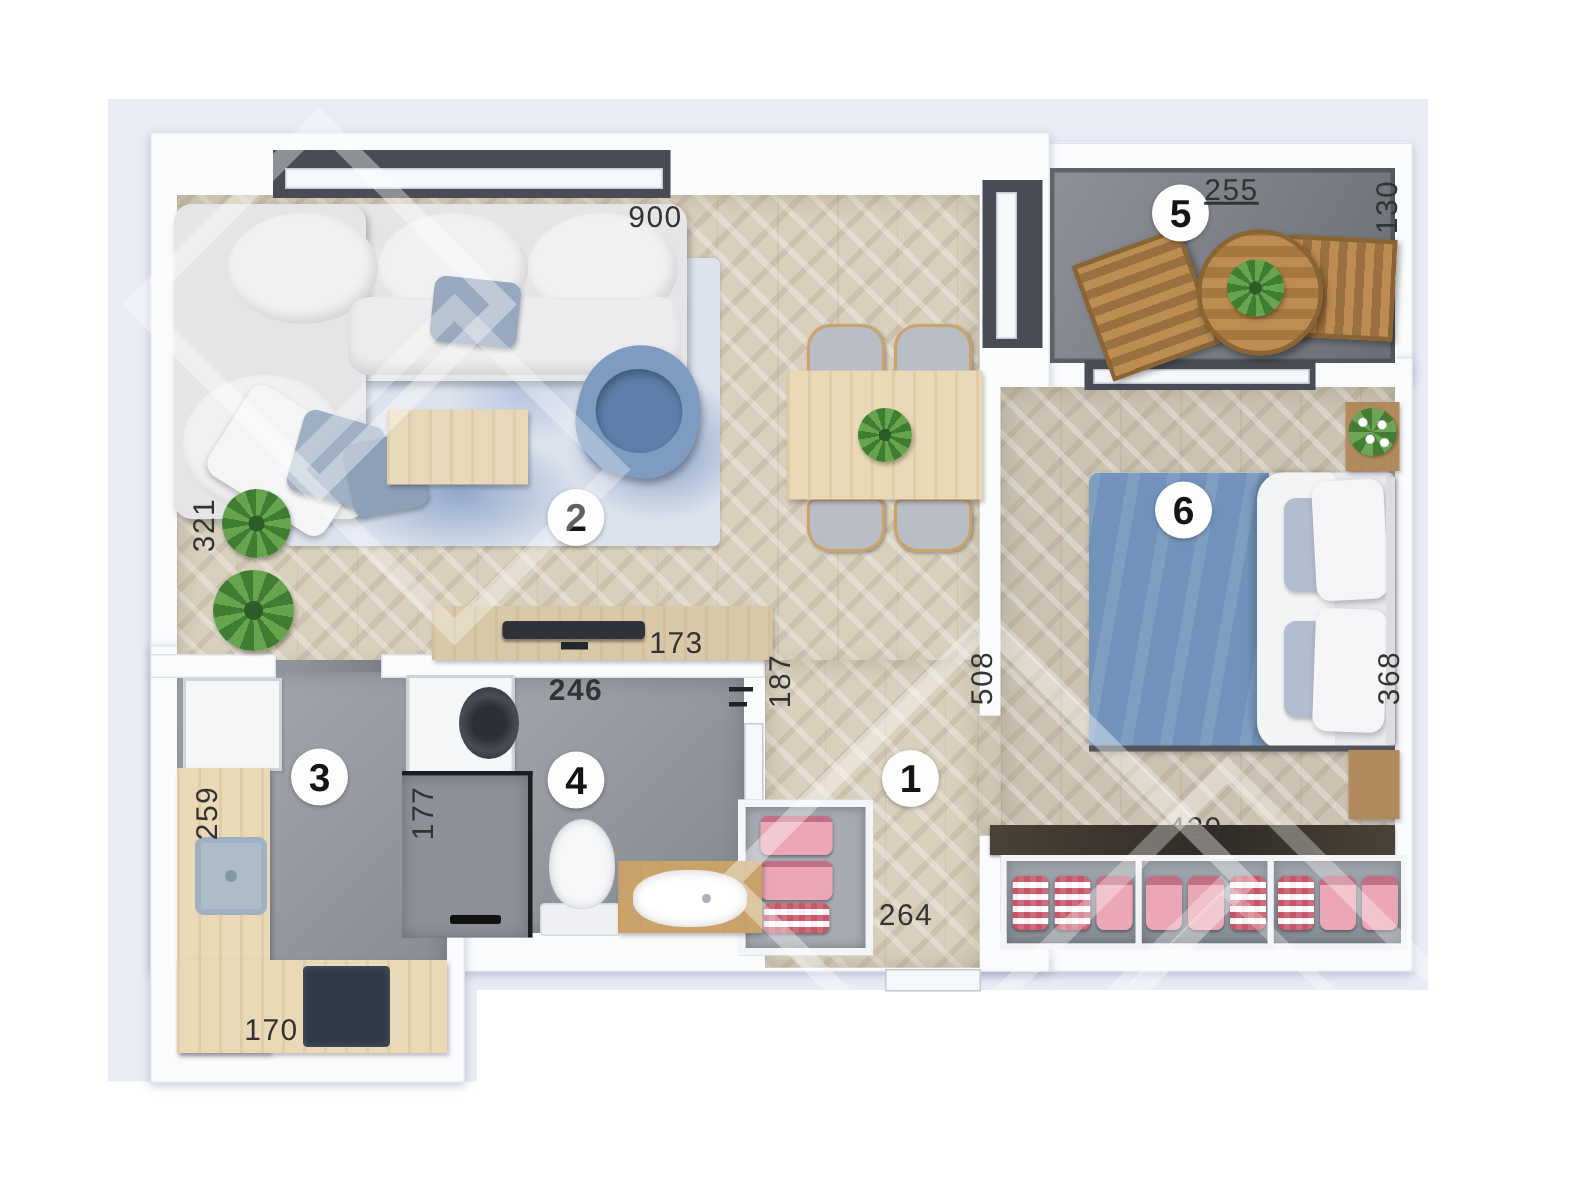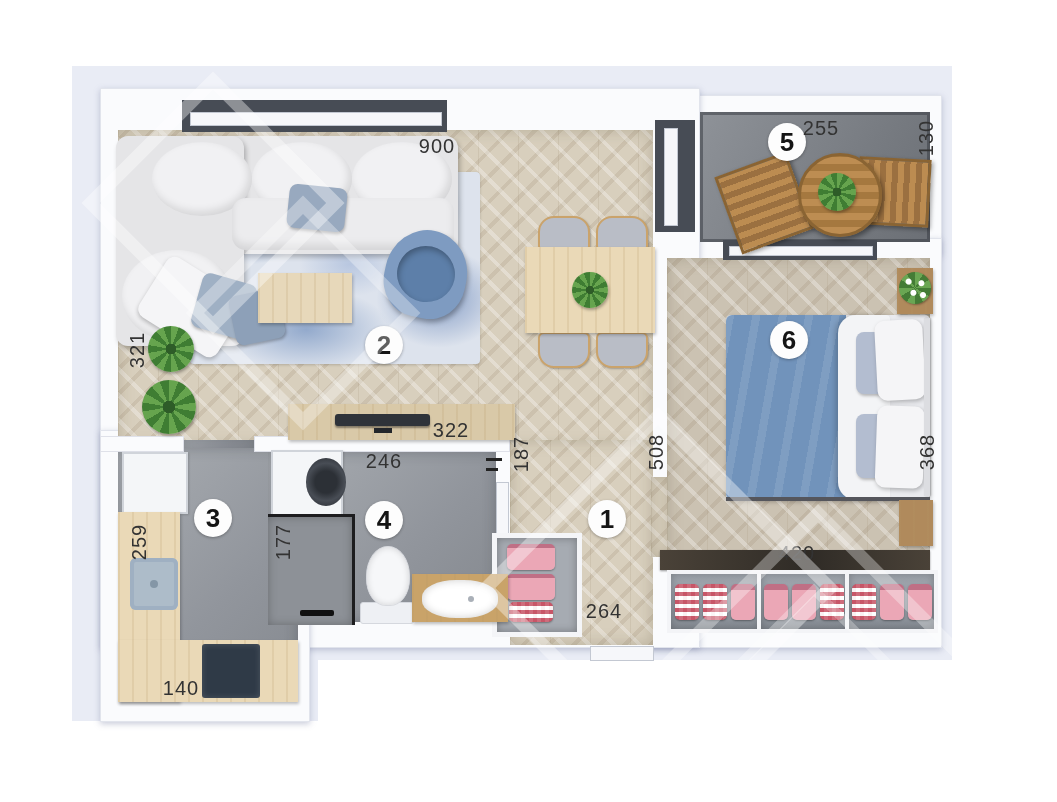--- a/index.html
+++ b/index.html
@@ -217,32 +217,32 @@
     </div>
   <div class="abs circle" style="left:768px;top:123px;">
       <span>5</span>
     </div>
   <div class="abs circle" style="left:770px;top:321px;">
       <span>6</span>
     </div>
 
   <div class="abs dim" style="left:437px;top:146px;">900</div>
   <div class="abs dim v" style="left:137px;top:350px;">321</div>
-  <div class="abs dim" style="left:821px;top:128px;">255</div>
+  <div class="abs dim" style="left:821px;top:128px;text-decoration:underline;">255</div>
   <div class="abs dim v" style="left:926px;top:138px;">130</div>
-  <div class="abs dim" style="left:451px;top:430px;">322</div>
-  <div class="abs dim" style="left:384px;top:461px;">246</div>
+  <div class="abs dim" style="left:451px;top:430px;">173</div>
+  <div class="abs dim" style="left:384px;top:461px;font-weight:bold;">246</div>
   <div class="abs dim v" style="left:521px;top:454px;">187</div>
   <div class="abs dim v" style="left:656px;top:452px;">508</div>
   <div class="abs dim v" style="left:927px;top:452px;">368</div>
   <div class="abs dim v" style="left:283px;top:542px;">177</div>
   <div class="abs dim v" style="left:139px;top:542px;">259</div>
   <div class="abs dim" style="left:797px;top:553px;">420</div>
   <div class="abs dim" style="left:604px;top:611px;">264</div>
-  <div class="abs dim" style="left:181px;top:688px;">140</div>
+  <div class="abs dim" style="left:181px;top:688px;">170</div>
 
   <div class="abs wm" style="left:95px;top:95px;width:300px;height:300px;">
     <div class="abs wm-d" style="left:25px;top:15px;width:160px;height:160px;"></div>
     <div class="abs wm-d" style="left:125px;top:135px;width:140px;height:140px;border-color:rgba(255,255,255,.32);"></div>
   </div>
   <div class="abs wm" style="left:500px;top:420px;width:450px;height:380px;">
     <div class="abs wm-d" style="left:30px;top:40px;width:230px;height:230px;"></div>
     <div class="abs wm-d" style="left:195px;top:135px;width:220px;height:220px;border-color:rgba(255,255,255,.33);"></div>
     <div class="abs wm-d" style="left:250px;top:190px;width:110px;height:110px;border-width:9px;border-color:rgba(255,255,255,.3);"></div>
   </div>

